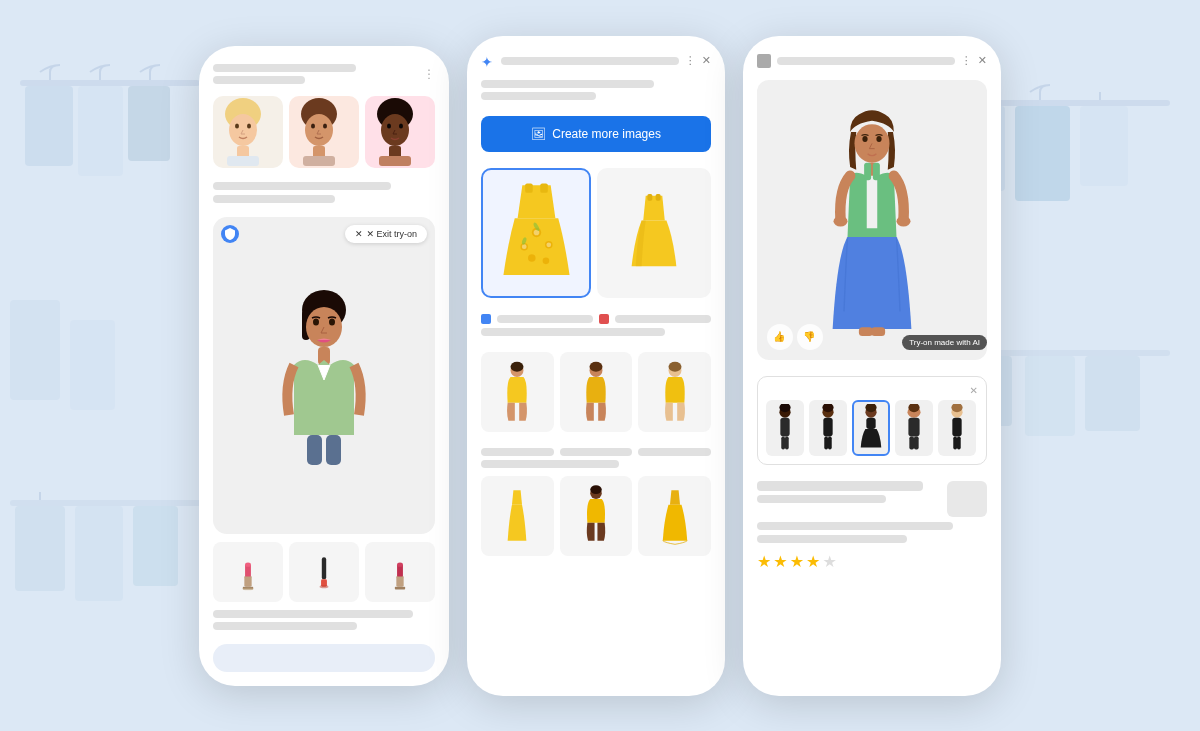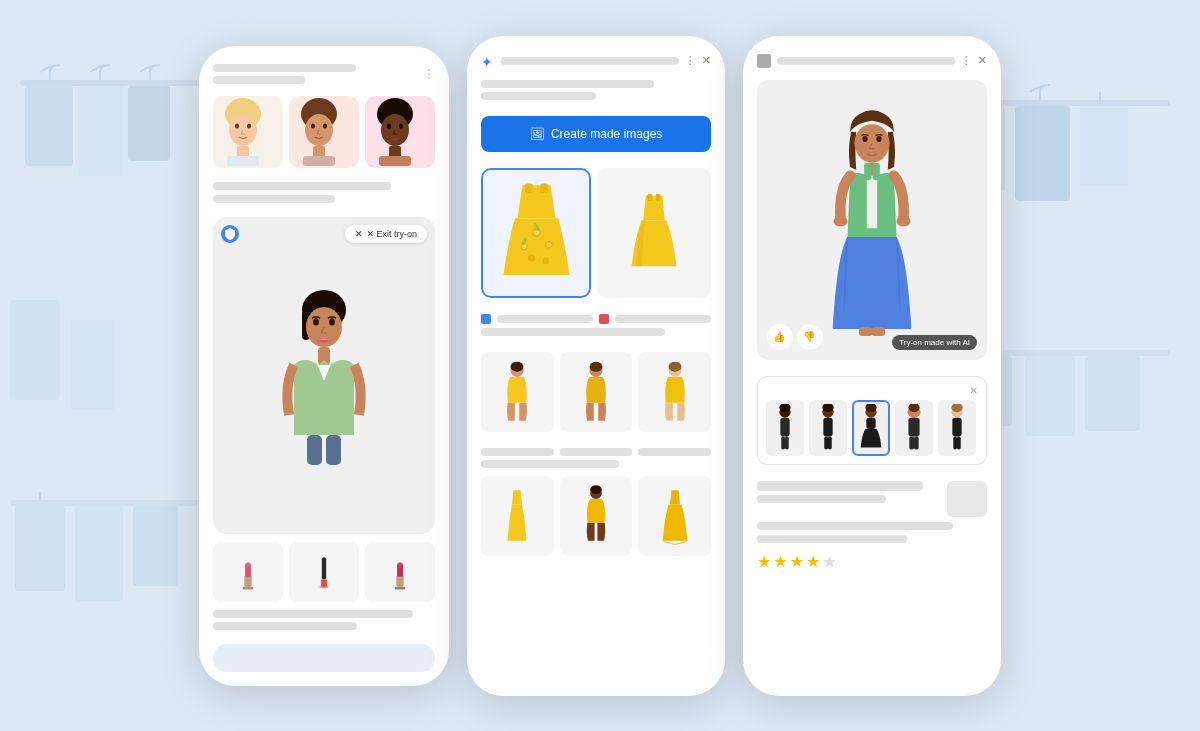--- a/index.html
+++ b/index.html
@@ -322,21 +322,21 @@
       display: flex;
       align-items: center;
       justify-content: center;
       margin-bottom: 8px;
       overflow: hidden;
     }
 
     .try-on-ai-badge {
       position: absolute;
       bottom: 10px;
-      right: 10px;
+      right: 0;
       background: rgba(0,0,0,0.65);
       color: white;
       font-size: 8px;
       padding: 3px 7px;
       border-radius: 10px;
     }
 
     .thumbs-row {
       position: absolute;
       bottom: 10px;
@@ -630,21 +630,21 @@
         </div>
       </div>
 
       <div class="p2-subbars">
         <div class="grey-bar grey-bar-sm" style="width:75%"></div>
         <div class="grey-bar grey-bar-sm" style="width:50%"></div>
       </div>
 
       <div class="create-more-btn">
         <span>🖼</span>
-        <span>Create made images</span>
+        <span>Create more images</span>
       </div>
 
       <div class="p2-dress-grid-top">
         <div class="dress-cell-large">
 
           <svg viewBox="0 0 90 110" width="85" height="105">
 
             <path d="M30,5 L60,5 L65,40 L25,40 Z" fill="#f5c820"></path>
 
             <rect x="33" y="3" width="8" height="10" rx="2" fill="#e8b810"></rect>

